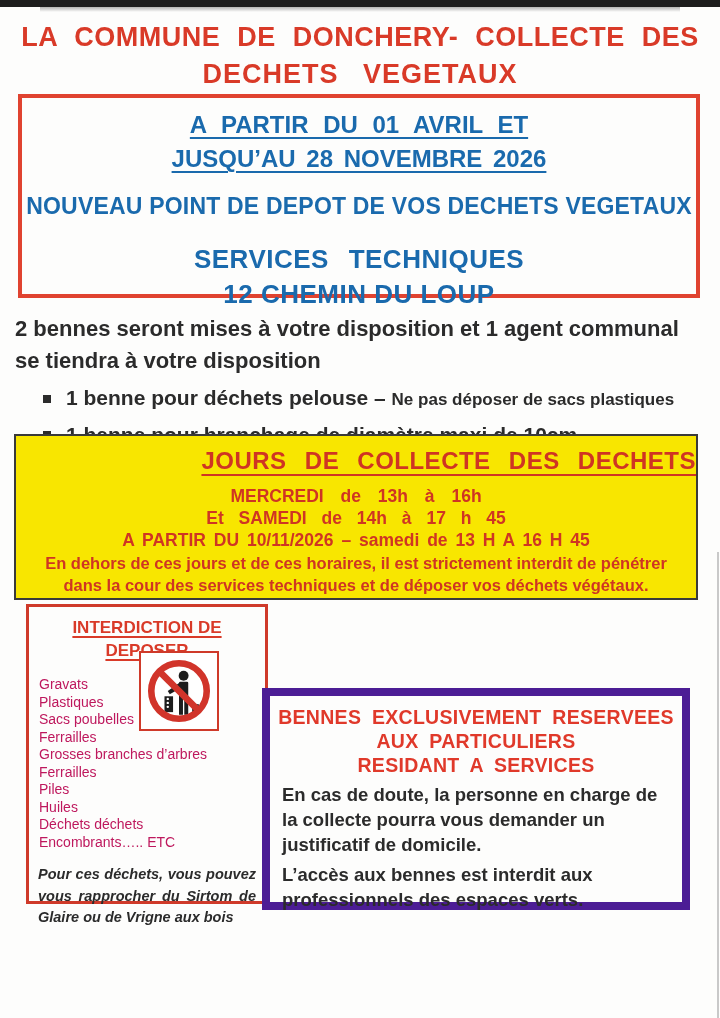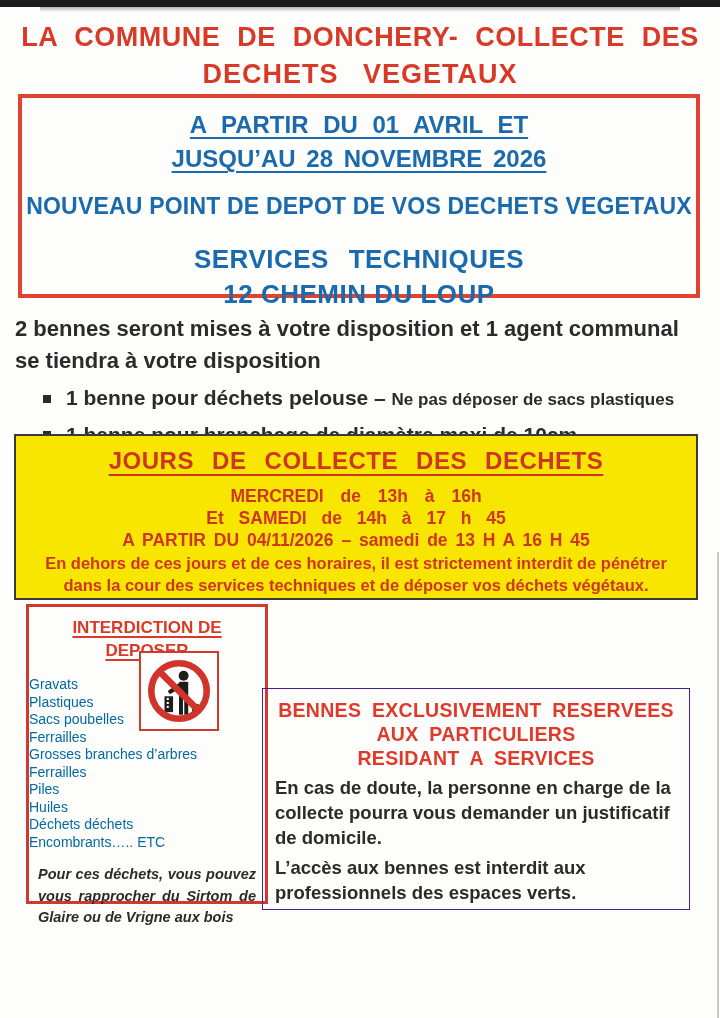--- a/index.html
+++ b/index.html
@@ -40,42 +40,42 @@
   .intro { position: absolute; left: 15px; top: 313px; width: 694px; color: #2b2b2b; font-weight: bold; }
   .intro .para { font-size: 22px; line-height: 32px; }
   .bullet-row { display: flex; align-items: baseline; margin-top: 7px; padding-left: 28px; font-size: 21px; line-height: 28px; }
   .bullet-marker { width: 8px; height: 8px; background: #2b2b2b; flex: 0 0 8px; margin-right: 15px; align-self: center; }
   .bullet-note { font-size: 17px; }
 
   
   .schedule-box { position: absolute; left: 14px; top: 434px; width: 684px; height: 166px;
     background: #f8e600; border: 2px solid #3a3a3a; text-align: center; color: #cf3523; font-weight: bold; }
   .schedule-box .head { font-size: 24px; line-height: 30px; margin-top: 10px; word-spacing: 11px; letter-spacing: .5px;
-    text-decoration: underline; text-decoration-thickness: 2px; text-underline-offset: 5px; }
+    text-decoration: underline; text-decoration-thickness: 2px; text-underline-offset: 5px; text-align: right; }
   .schedule-box .s1 { font-size: 17.5px; line-height: 22px; margin-top: 9px; word-spacing: 12px; }
   .schedule-box .s2 { font-size: 17.5px; line-height: 22px; word-spacing: 10px; }
   .schedule-box .s3 { font-size: 17.5px; line-height: 22px; word-spacing: 3px; }
   .schedule-box .w1 { font-size: 16.5px; line-height: 22px; margin-top: 1px; }
   .schedule-box .w2 { font-size: 16.5px; line-height: 22px; }
 
   
   .interdiction-box { position: absolute; left: 26px; top: 604px; width: 242px; height: 300px;
     border: 3px solid #cf3a2a; }
   .interdiction-box .ib-title { text-align: center; color: #d93a28; font-weight: bold; font-size: 17px;
     line-height: 23px; margin-top: 9px; text-decoration: underline; text-decoration-thickness: 2px; text-underline-offset: 3px; }
-  .forbidden-list { margin-top: 14px; padding-left: 0; font-size: 14px; line-height: 17.5px; color: #0369a1; font-weight: normal; }
+  .forbidden-list { margin-top: 14px; padding-left: 10px; font-size: 14px; line-height: 17.5px; color: #be185d; font-weight: normal; }
   .interdiction-note { margin: 13px 9px 0 9px; font-size: 14.5px; line-height: 21.5px; font-weight: bold;
     font-style: italic; text-align: justify; color: #2b2b2b; }
   .pictogram { position: absolute; left: 110px; top: 44px; width: 80px; height: 80px;
     border: 2px solid #cf3a2a; background: #fff; padding: 5px; }
   .pictogram svg { width: 100%; height: 100%; display: block; }
 
   
   .bennes-box { position: absolute; left: 262px; top: 688px; width: 428px; height: 222px;
-    border: 1px solid #4c1d95; }
+    border: 8px solid #4c1d95; }
   .bennes-box .bb-title { text-align: center; color: #e0392a; font-weight: bold; font-size: 19.5px;
     line-height: 24px; letter-spacing: .3px; word-spacing: 5px; }
   .bennes-box .bb-title.first { margin-top: 9px; }
   .bennes-body { margin: 5px 10px 0 12px; font-size: 18.5px; line-height: 25px; font-weight: bold; color: #2b2b2b; }
 
   
   .footer-box { position: absolute; left: 105px; top: 939px; width: 502px; height: 46px;
     border: 2px solid #2e2e2e; display: flex; align-items: center; justify-content: center; }
   .footer-box .ft { font-size: 14.5px; color: #222; letter-spacing: .1px; }
 </style>
@@ -110,21 +110,21 @@
     <div class="bullet-row">
       <span class="bullet-marker"></span>
       <span>1 benne pour branchage de diamètre maxi de 10cm</span>
     </div>
   </div>
 
   <div class="schedule-box">
     <div class="head">JOURS DE COLLECTE DES DECHETS</div>
     <div class="s1">MERCREDI de 13h à 16h</div>
     <div class="s2">Et SAMEDI de 14h à 17 h 45</div>
-    <div class="s3">A PARTIR DU 04/11/2026 – samedi de 13 H A 16 H 45</div>
+    <div class="s3">A PARTIR DU 10/11/2026 – samedi de 13 H A 16 H 45</div>
     <div class="w1">En dehors de ces jours et de ces horaires, il est strictement interdit de pénétrer</div>
     <div class="w2">dans la cour des services techniques et de déposer vos déchets végétaux.</div>
   </div>
 
   <div class="interdiction-box">
     <div class="ib-title">
       <div>INTERDICTION DE</div>
       <div>DEPOSER</div>
     </div>
     <div class="pictogram">

